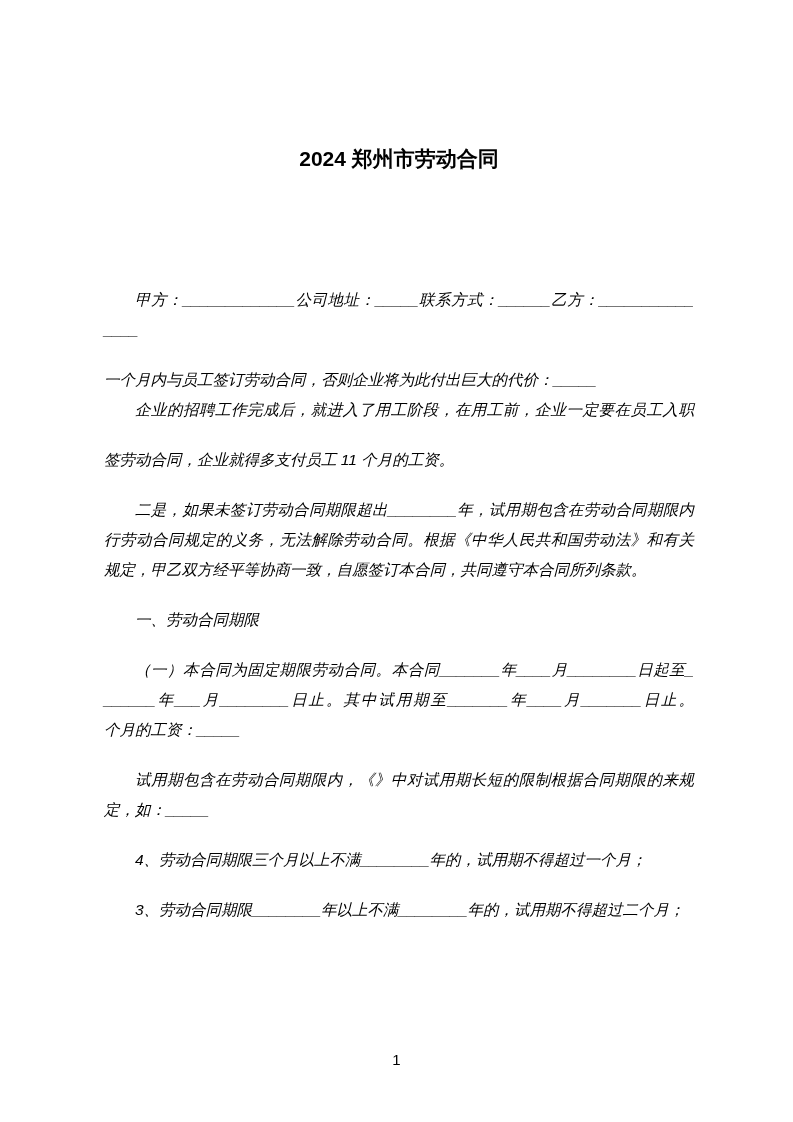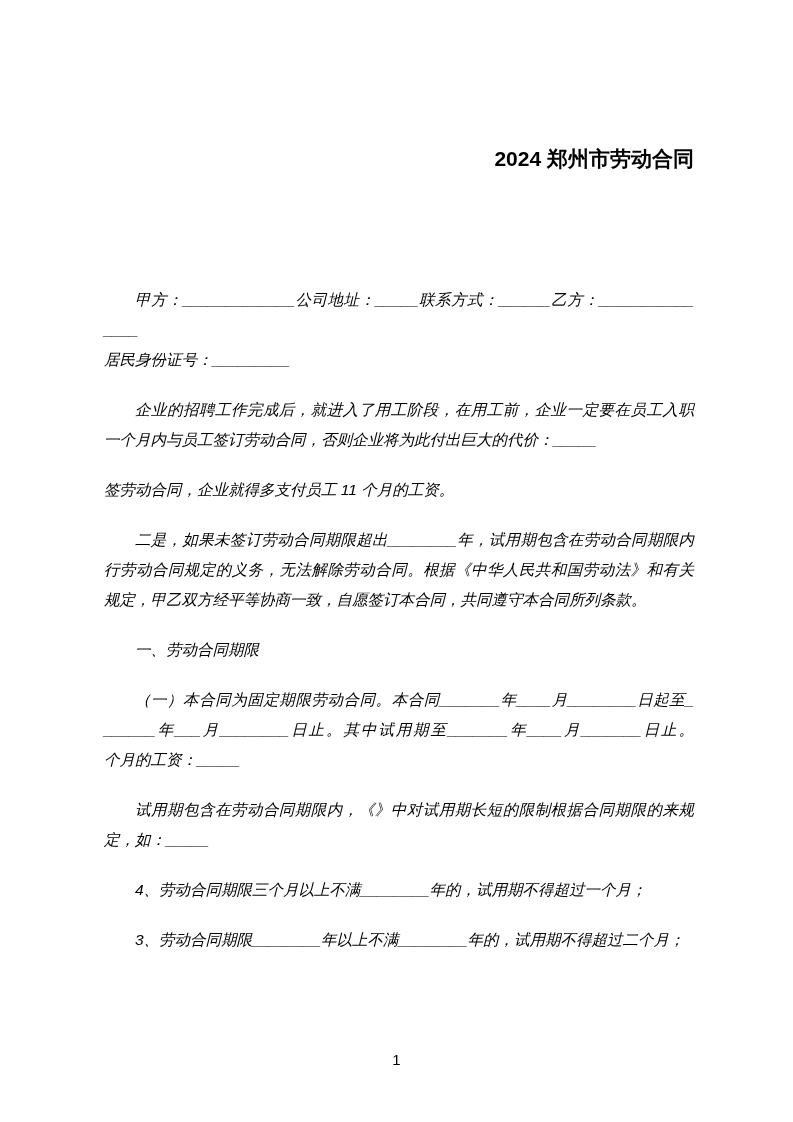--- a/index.html
+++ b/index.html
@@ -20,21 +20,21 @@
     position: absolute;
     left: 104px;
     top: 144px;
     width: 590px;
   }
   .title {
     margin: 0 0 111px 0;
     font-size: 21px;
     font-weight: 700;
     line-height: 30px;
-    text-align: right;
+    text-align: center;
   }
   .para {
     margin: 0 0 20px 0;
   }
   .line {
     font-size: 15.5px;
     line-height: 30px;
     word-break: break-all;
     white-space: normal;
     font-style: italic;
@@ -59,26 +59,25 @@
 </head>
 <body>
 
 <div class="page">
   <div class="content">
 
     <div class="title">2024 郑州市劳动合同</div>
 
     <div class="para">
       <div class="line indent fill">甲方：_____________公司地址：_____联系方式：______乙方：___________ ____</div>
-      <div class="line">居民身份证号：_________</div>
     </div>
 
     <div class="para">
+      <div class="line">一个月内与员工签订劳动合同，否则企业将为此付出巨大的代价：_____</div>
       <div class="line indent fill">企业的招聘工作完成后，就进入了用工阶段，在用工前，企业一定要在员工入职</div>
-      <div class="line">一个月内与员工签订劳动合同，否则企业将为此付出巨大的代价：_____</div>
     </div>
 
     <div class="para">
       <div class="line">签劳动合同，企业就得多支付员工 11 个月的工资。</div>
     </div>
 
     <div class="para">
       <div class="line indent fill">二是，如果未签订劳动合同期限超出________年，试用期包含在劳动合同期限内</div>
       <div class="line fill">行劳动合同规定的义务，无法解除劳动合同。根据《中华人民共和国劳动法》和有关</div>
       <div class="line">规定，甲乙双方经平等协商一致，自愿签订本合同，共同遵守本合同所列条款。</div>

